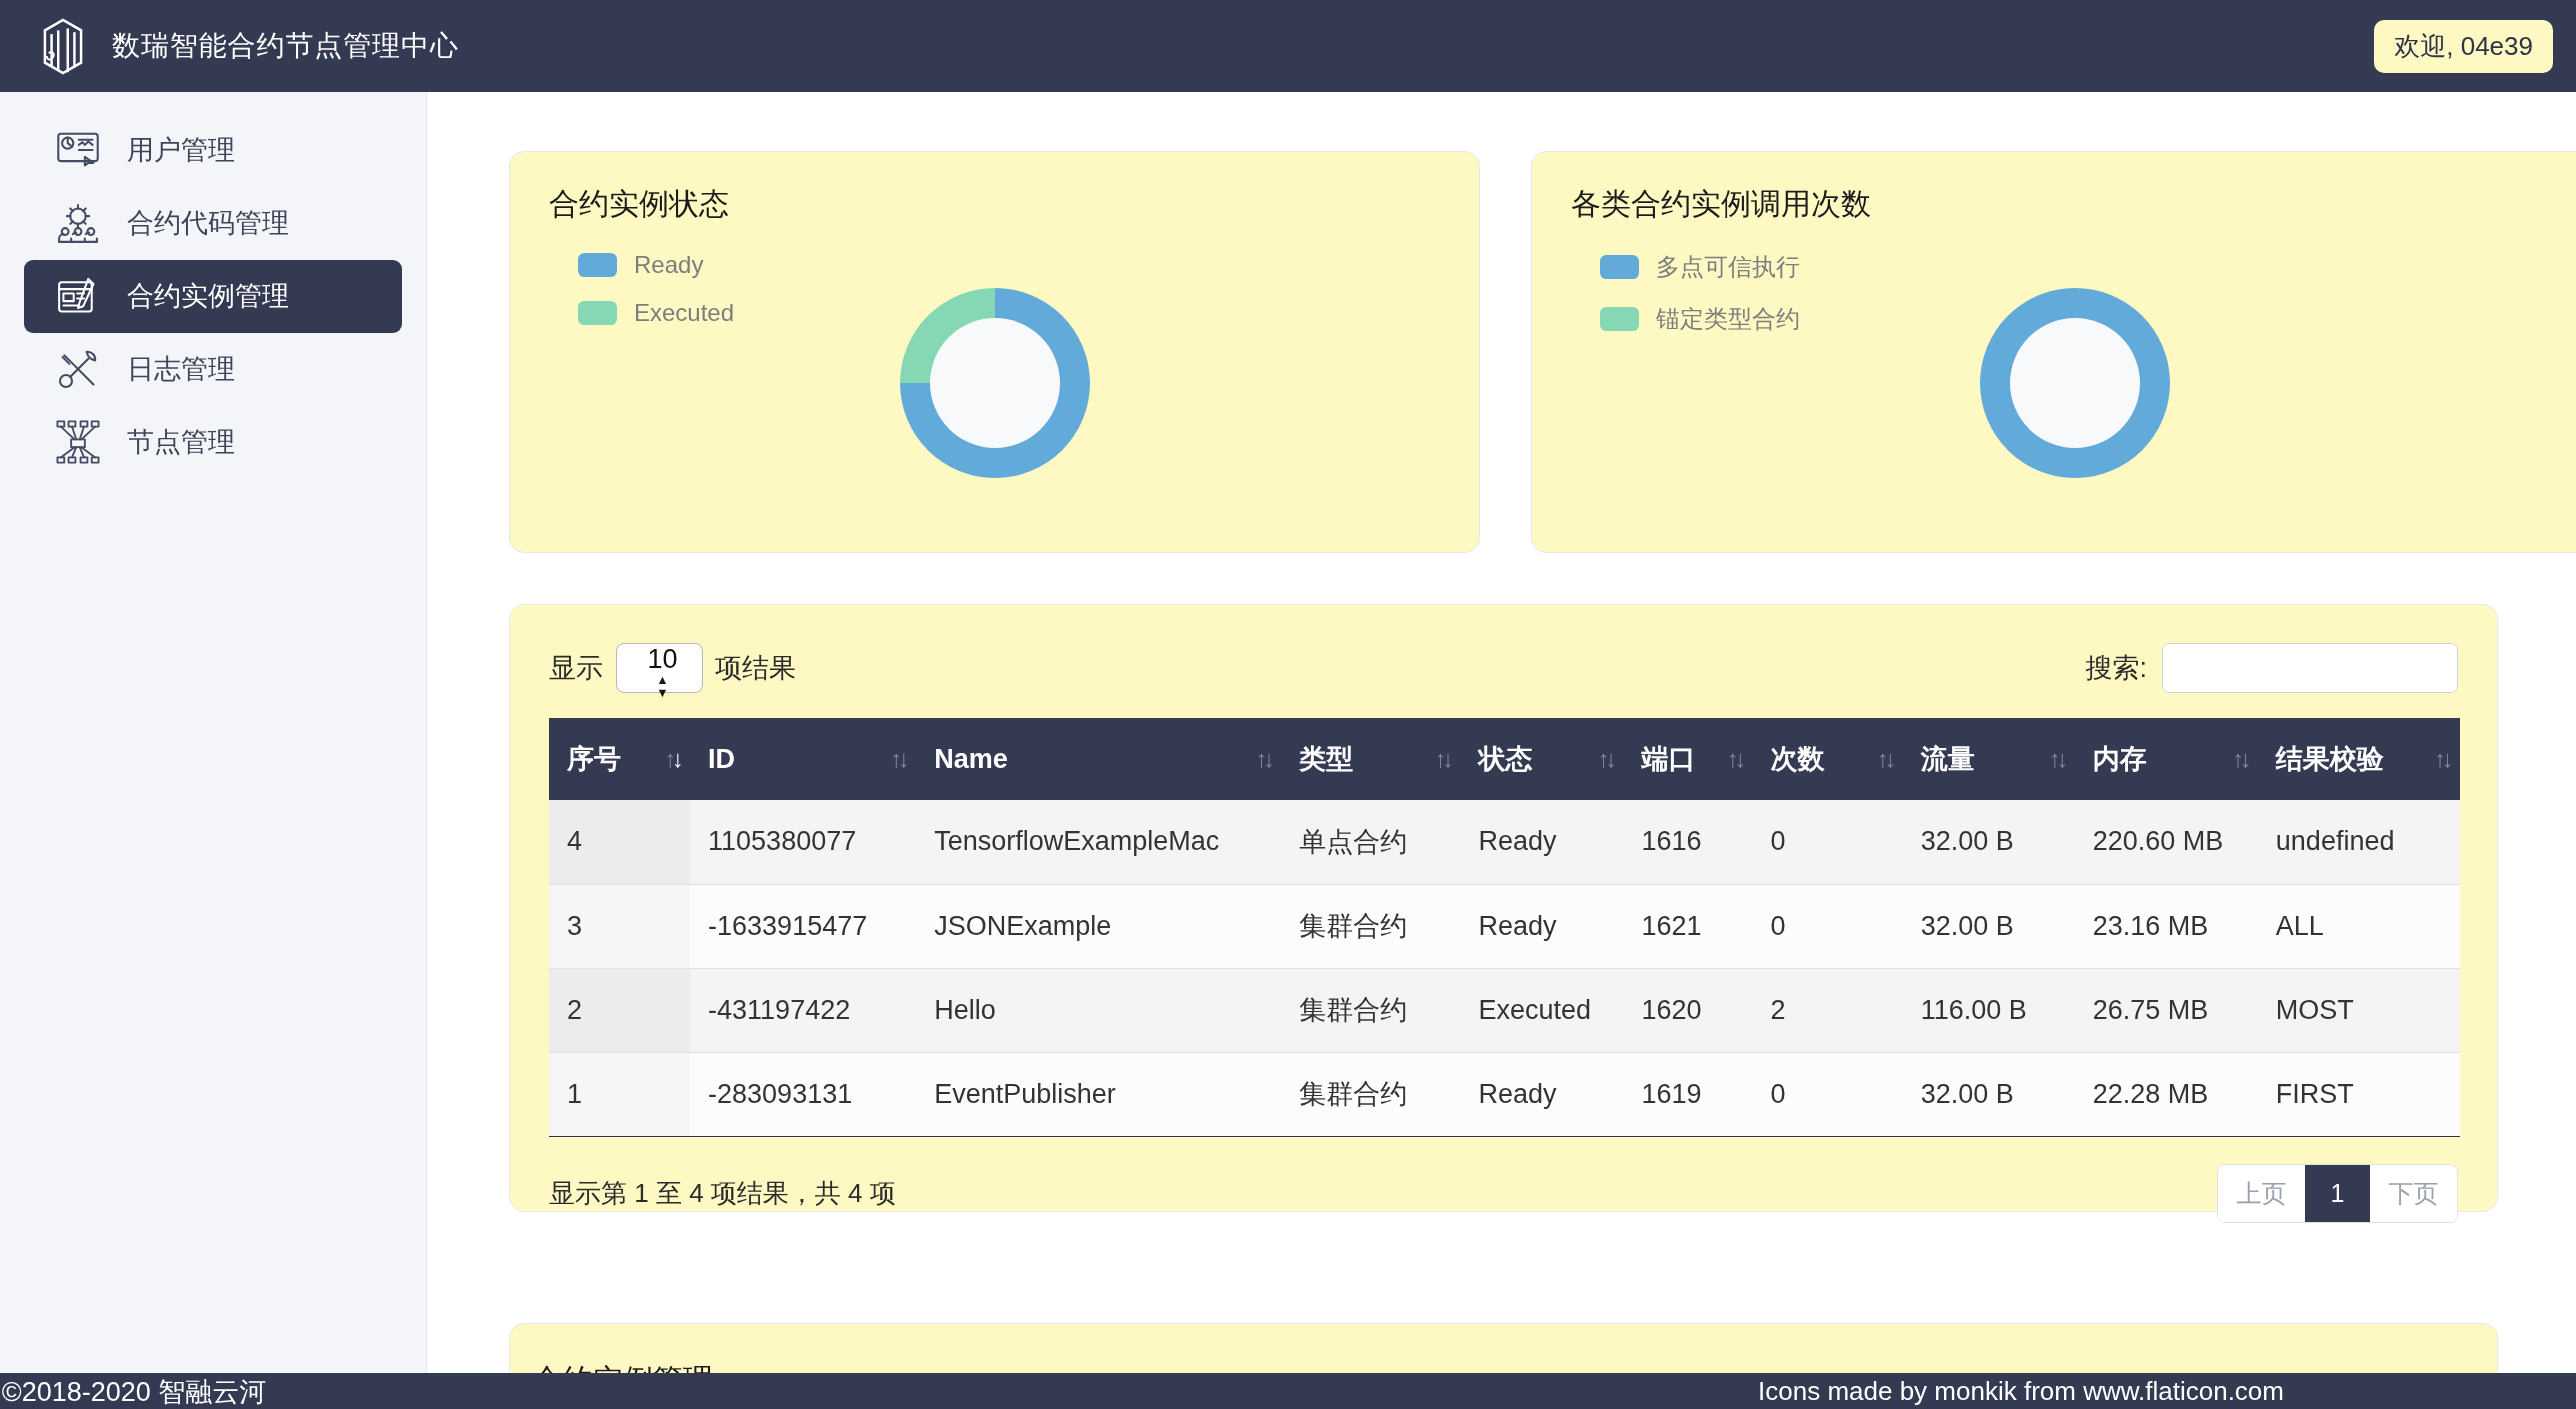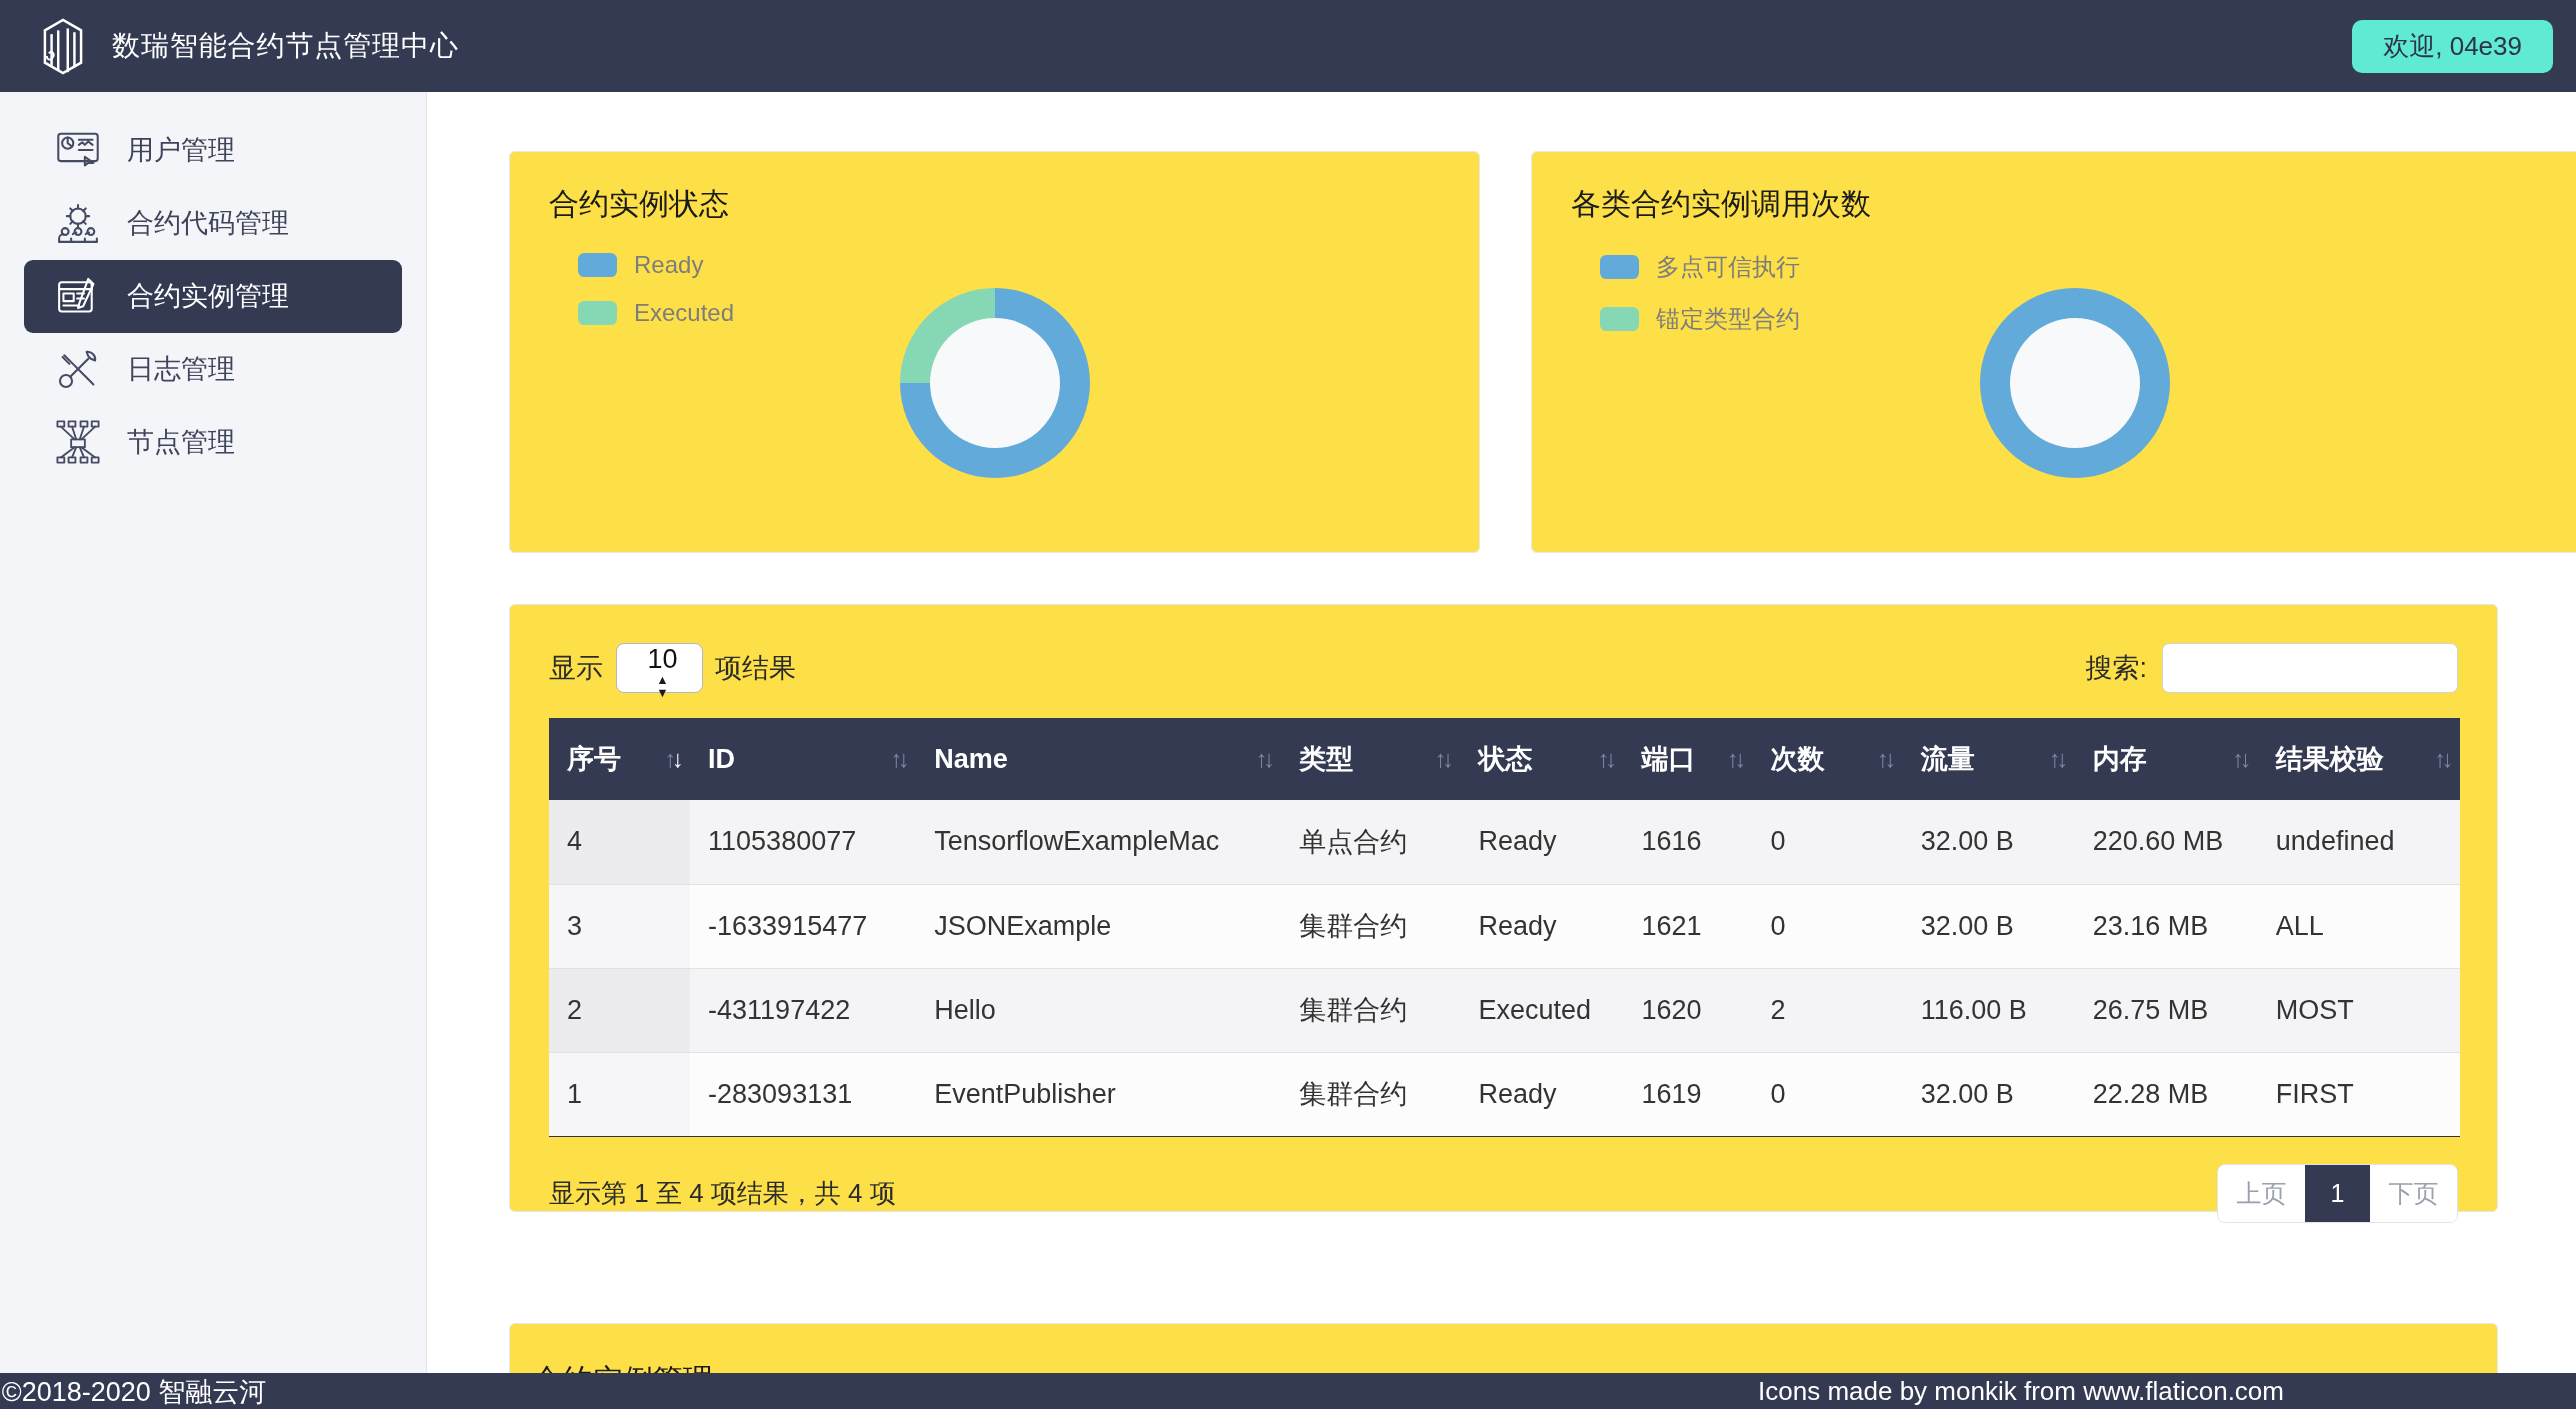--- a/index.html
+++ b/index.html
@@ -6,37 +6,37 @@
   html,body { width:2576px; height:1410px; }
   body { font-family:"Liberation Sans", sans-serif; background:#ffffff; }
   .app { position:relative; width:2576px; height:1410px; overflow:hidden; background:#fff; }
 
   
   .navbar { position:absolute; top:0; left:0; right:0; height:92px; background:#343a52;
             display:flex; align-items:center; justify-content:space-between; padding:0 23px 0 36px; z-index:6; }
   .brand { display:flex; align-items:center; gap:22px; }
   .brand svg { width:54px; height:59px; display:block; }
   .app-title { color:#ffffff; font-size:28px; letter-spacing:0.9px; }
-  .welcome-btn { background:#5eead4; color:#2e3448; font-size:26px; padding:9px 31px;
+  .welcome-btn { background:#fef9c3; color:#2e3448; font-size:26px; padding:9px 20px;
                  border:none; border-radius:10px; cursor:pointer; }
 
   
   .sidebar { position:absolute; top:92px; left:0; width:427px; bottom:37px;
              background:#f4f5f8; border-right:0.9px solid #e3e5e9; z-index:2; }
   .side-nav { padding-top:21.5px; }
   .side-item { display:flex; align-items:center; gap:25px; height:73px; margin:0 24px;
                padding-left:30px; border-radius:9px; color:#3e445a; font-size:27px; cursor:pointer; }
   .side-item .ic { width:48px; height:48px; flex:0 0 48px; display:flex; align-items:center; justify-content:center; }
   .side-item svg { width:48px; height:48px; stroke:#454b63; }
   .side-item.active { background:#343a52; color:#ffffff; }
   .side-item.active svg { stroke:#ffffff; }
 
   
   .main { position:absolute; top:92px; left:427px; right:0; bottom:0; background:#ffffff; }
-  .card { position:absolute; background:#fde047; border:0.9px solid #e6e8ec; border-radius:6px; }
+  .card { position:absolute; background:#fef9c3; border:0.9px solid #e6e8ec; border-radius:15px; }
 
   
   .chart-card-1 { left:82px; top:59px; width:971px; height:402px; }
   .chart-card-2 { left:1104px; top:59px; width:1087px; height:402px; }
   .chart-title { margin:32px 0 0 39px; font-size:30px; color:#1b1b1b; font-weight:500; }
   .legend { position:absolute; left:68px; top:99px; display:flex; flex-direction:column; gap:20px; }
   .legend-row { display:flex; align-items:center; gap:17px; }
   .legend-swatch { width:39px; height:24px; border-radius:6.3px; }
   .legend-label { font-size:24px; color:#7d7d7d; }
   .donut { position:absolute; left:50%; top:136px; transform:translateX(-50%);

